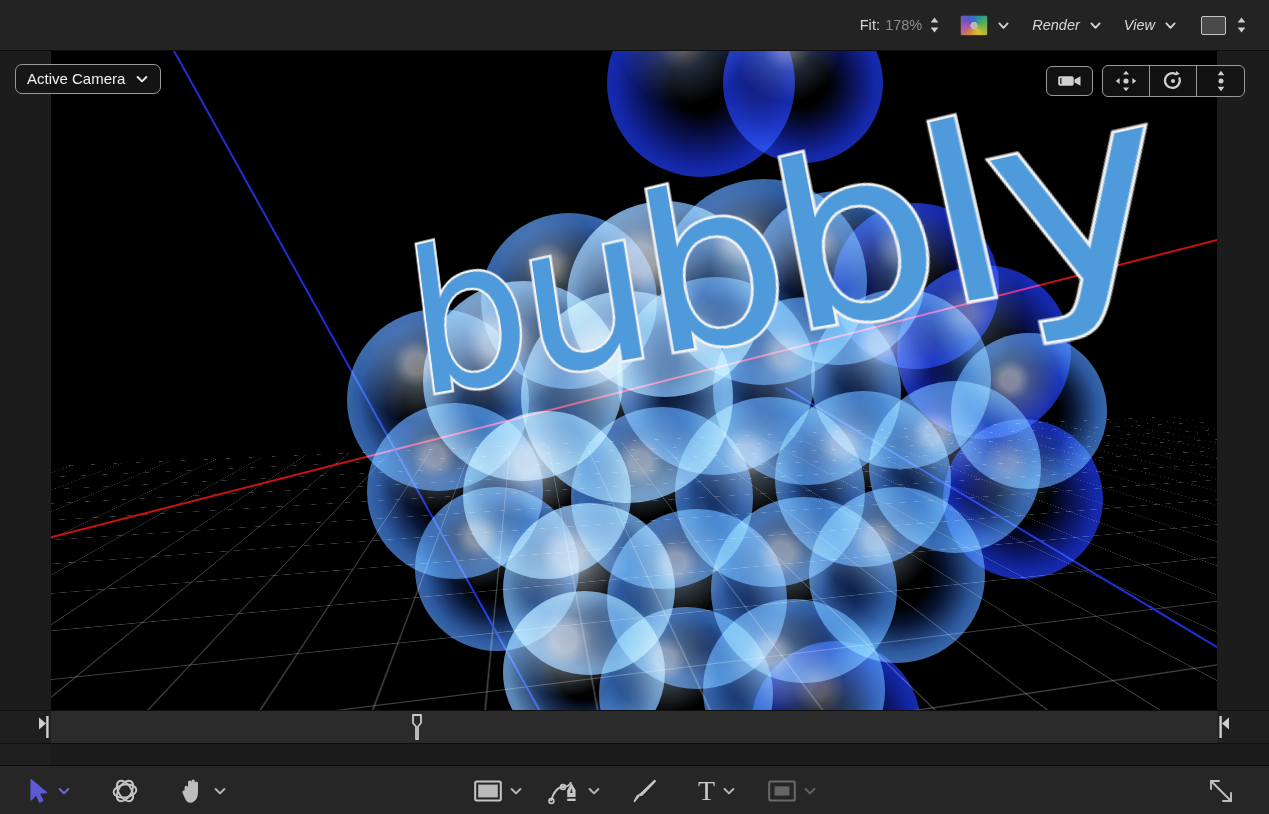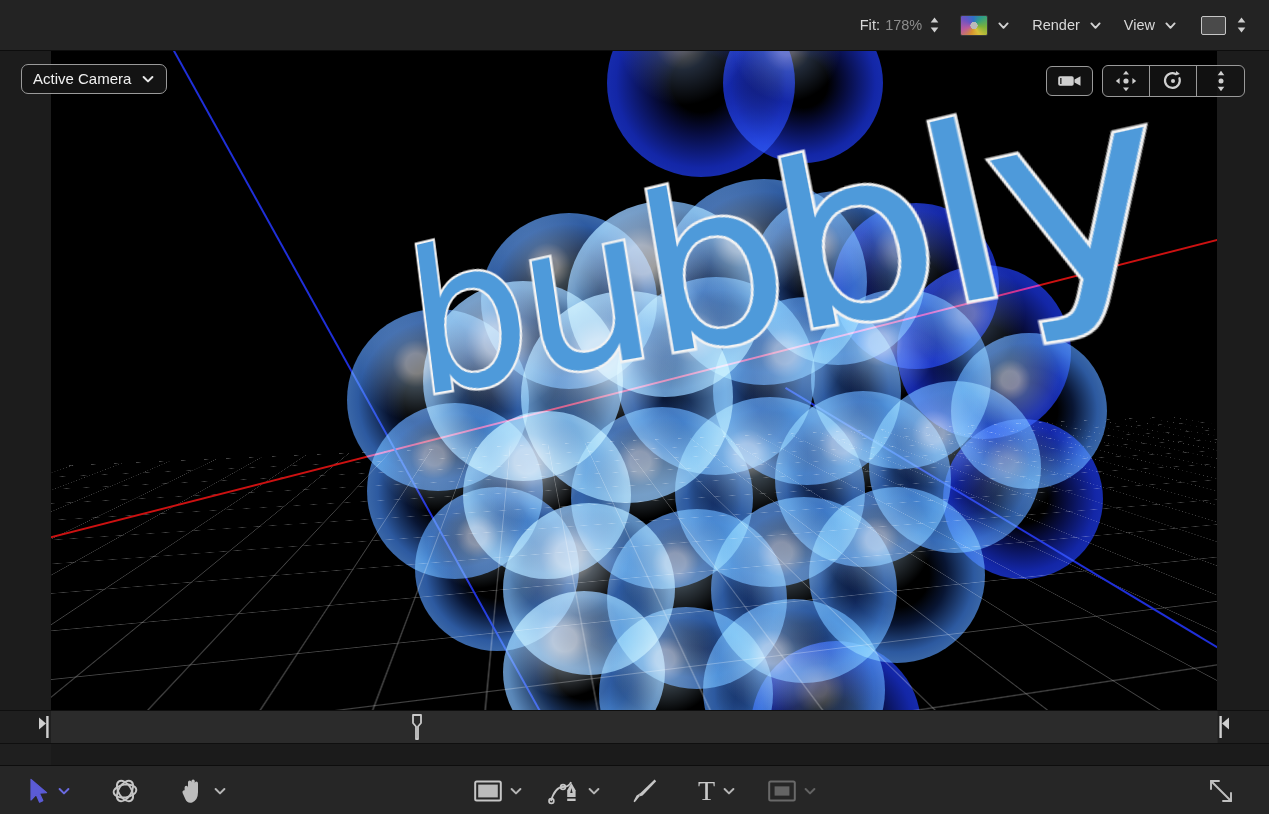--- a/index.html
+++ b/index.html
@@ -40,21 +40,21 @@
     background:
       radial-gradient(circle at 50% 50%, #b9b9b9 0 22%, rgba(185,185,185,0) 23%),
       conic-gradient(from 200deg,
         #d8912f, #b85aa0, #6b54c4, #2f6fc8, #2e9e86, #7cb13a, #d8c03a, #d8912f);
   }
   .chev {
     margin-left: 9px; display: inline-block; width: 13px; height: 13px;
   }
   .menu-btn {
     display: flex; align-items: center; color: #d8d8d8; font-size: 14.5px;
-    margin-left: 22px; cursor: default;
+    margin-left: 22px; cursor: default; font-style: italic;
   }
   .mini-rect {
     width: 25px; height: 19px; border: 1.6px solid #c6c6c6;
     background: #4a4a4a; border-radius: 2px; margin-left: 24px;
   }
   .topbar .pad-right { width: 22px; }
 
   
   .viewport {
     position: absolute; left: 0; top: 51px; width: 1269px; height: 659px;
@@ -131,21 +131,21 @@
     transform-origin: 10% 60%;
     text-shadow: 0 0 2px rgba(255,255,255,.35);
   }
   .text3d .fill {
     position: absolute; left: 0; top: 0;
     color: #4e9ada; -webkit-text-stroke: 0;
   }
 
   
   .cam-popup {
-    position: absolute; left: 21px; top: 13px;
+    position: absolute; left: 15px; top: 13px;
     display: flex; align-items: center; gap: 10px;
     padding: 5px 11px 6px 11px;
     background: rgba(22,22,22,.88);
     border: 1px solid #9a9a9a; border-radius: 7px;
     color: #f1f1f1; font-size: 15px; cursor: default; justify-content: center;
   }
   .view3d-controls {
     position: absolute; right: 24px; top: 14px;
     display: flex; align-items: center; gap: 9px;
   }

